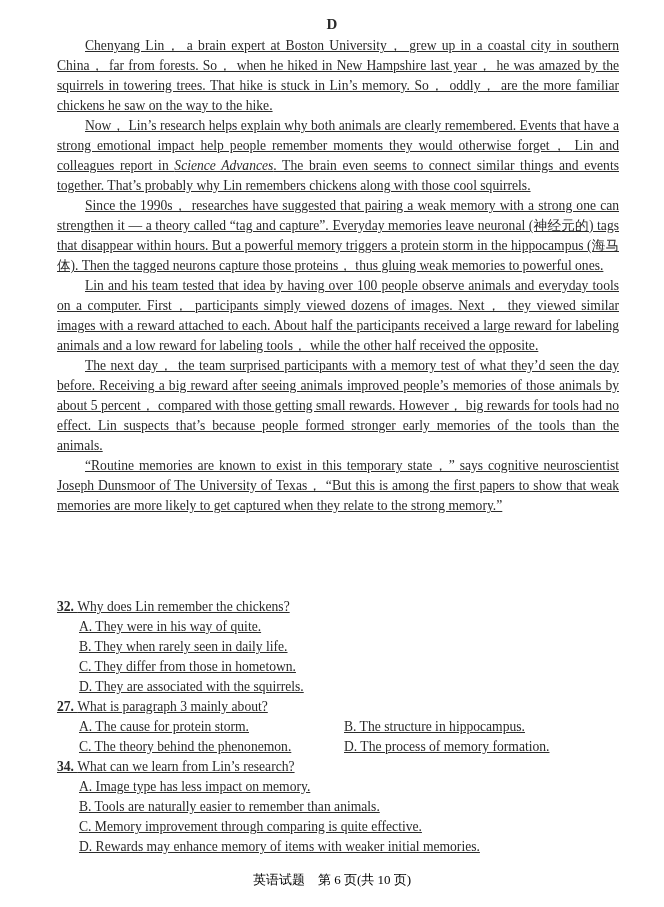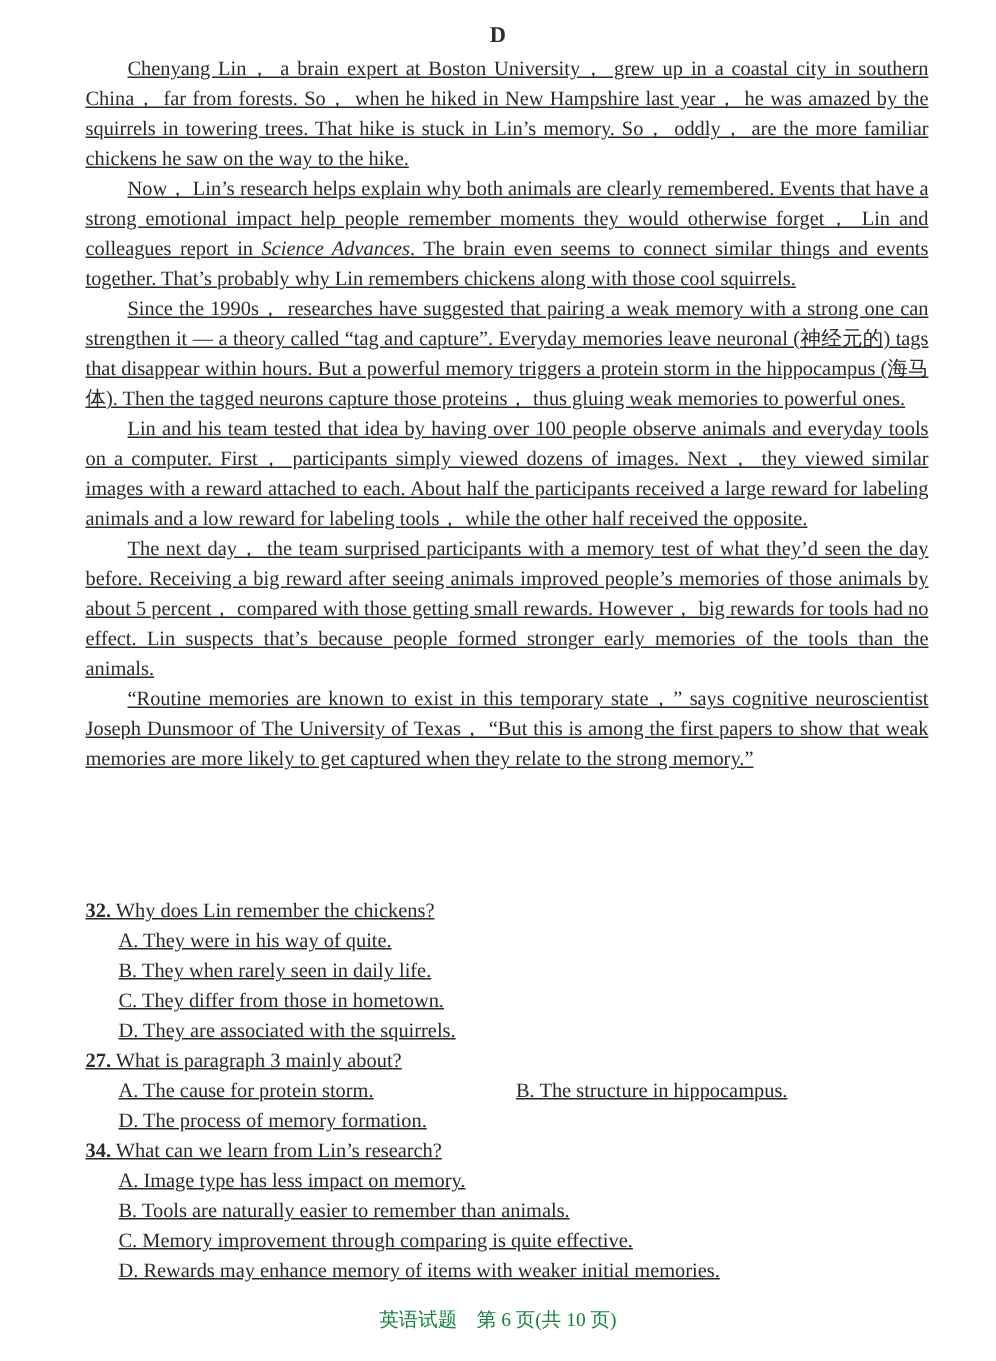--- a/index.html
+++ b/index.html
@@ -24,21 +24,21 @@
     font-size: 13.6px; line-height: 20px;
   }
   .q { margin: 0; text-decoration: underline; }
   .q-stem { display: block; }
   .q-num { font-weight: bold; }
   .opt { display: block; padding-left: 22px; }
   .opt-grid { display: grid; grid-template-columns: 265px 280px; padding-left: 22px; }
   .opt-grid .opt { padding-left: 0; }
   .footer {
     position: absolute; top: 871px; left: 0; width: 664px; text-align: center;
-    font-size: 13px; color: #15803d;
+    font-size: 13px; color: #000000;
   }
 </style>
 </head>
 <body>
 
 <div class="page">
   <div class="section-letter">D</div>
 
   <div class="passage">
     <p>Chenyang Lin， a brain expert at Boston University， grew up in a coastal city in southern China， far from forests. So， when he hiked in New Hampshire last year， he was amazed by the squirrels in towering trees. That hike is stuck in Lin’s memory. So， oddly， are the more familiar chickens he saw on the way to the hike.</p>
@@ -55,20 +55,21 @@
       <span class="opt">A.  They were in his way of quite.</span>
       <span class="opt">B.  They when rarely seen in daily life.</span>
       <span class="opt">C.  They differ from those in hometown.</span>
       <span class="opt">D.  They are associated with the squirrels.</span>
     </div>
     <div class="q">
       <span class="q-stem"><span class="q-num">27.</span> <span>What is paragraph 3 mainly about?</span></span>
       <div class="opt-grid">
         <span class="opt">A.  The cause for protein storm.</span>
         <span class="opt">B.  The structure in hippocampus.</span>
+        <span class="opt">C.  The theory behind the phenonemon.</span>
         <span class="opt">D.  The process of memory formation.</span>
       </div>
     </div>
     <div class="q">
       <span class="q-stem"><span class="q-num">34.</span> <span>What can we learn from Lin’s research?</span></span>
       <span class="opt">A.  Image type has less impact on memory.</span>
       <span class="opt">B.  Tools are naturally easier to remember than animals.</span>
       <span class="opt">C.  Memory improvement through comparing is quite effective.</span>
       <span class="opt">D.  Rewards may enhance memory of items with weaker initial memories.</span>
     </div>

